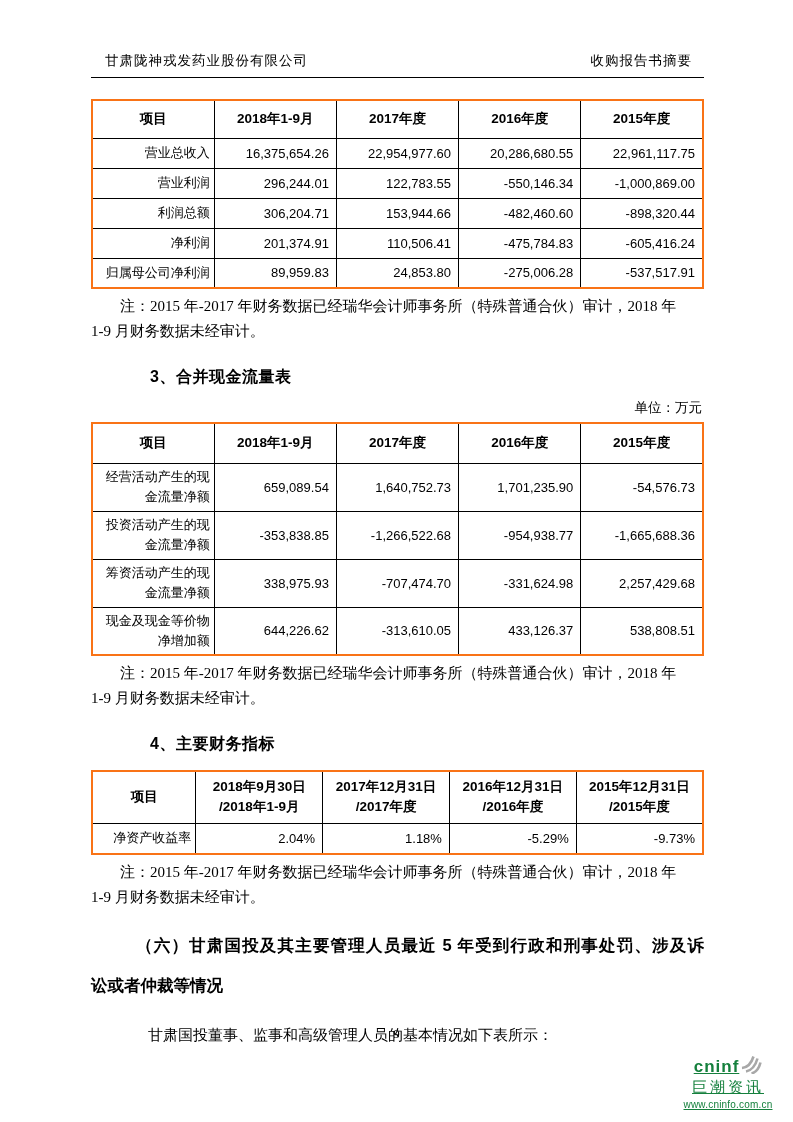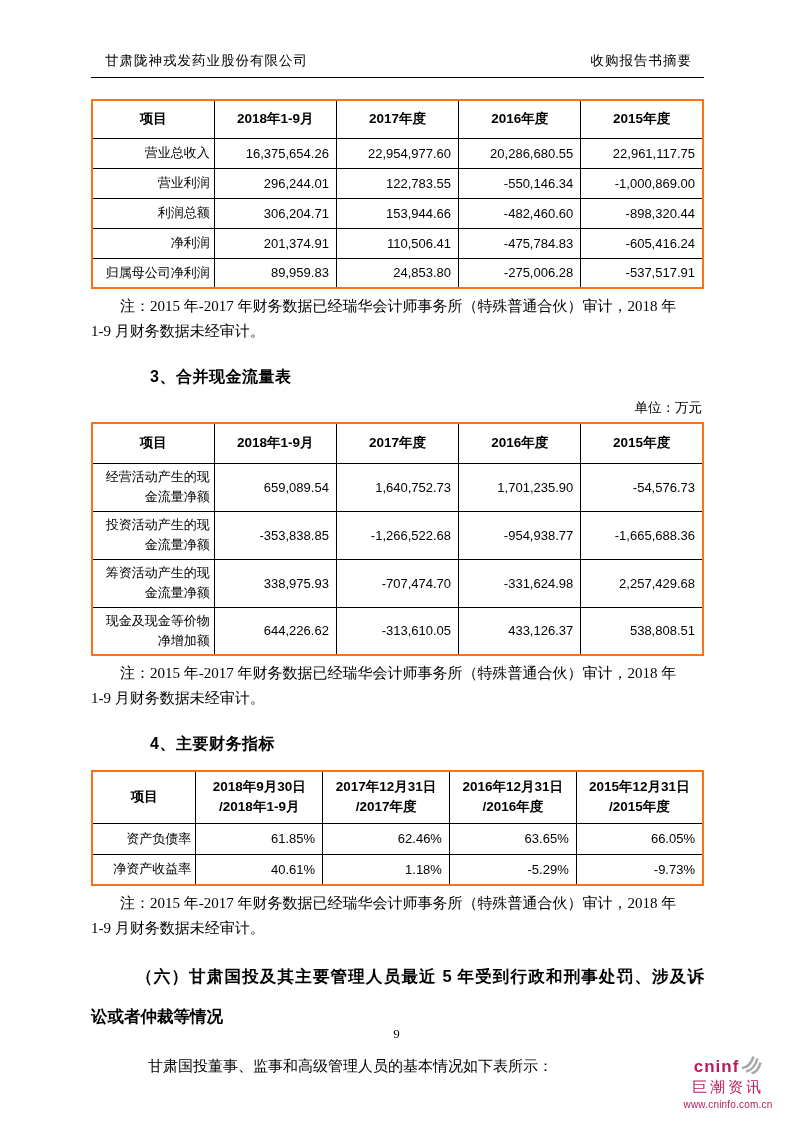--- a/index.html
+++ b/index.html
@@ -229,29 +229,22 @@
     <th>
       <div>2016年12月31日</div>
       <div>/2016年度</div>
     </th>
     <th>
       <div>2015年12月31日</div>
       <div>/2015年度</div>
     </th>
   </tr>
   <tr>
-    <td class="lbl">资产负债率</td>
-    <td class="num">61.85%</td>
-    <td class="num">62.46%</td>
-    <td class="num">63.65%</td>
-    <td class="num">66.05%</td>
-  </tr>
-  <tr>
     <td class="lbl">净资产收益率</td>
-    <td class="num">40.61%</td>
+    <td class="num">2.04%</td>
     <td class="num">1.18%</td>
     <td class="num">-5.29%</td>
     <td class="num">-9.73%</td>
   </tr>
 </tbody>
   </table>
 
 <div class="note">
   <div class="l1">注：2015 年-2017 年财务数据已经瑞华会计师事务所（特殊普通合伙）审计，2018 年</div>
   <div class="l2">1-9 月财务数据未经审计。</div>
@@ -259,21 +252,21 @@
 
 <div class="sec6">
   <div class="l1">（六）甘肃国投及其主要管理人员最近 5 年受到行政和刑事处罚、涉及诉</div>
   <div class="l2">讼或者仲裁等情况</div>
 </div>
 
 <p class="body-para">甘肃国投董事、监事和高级管理人员的基本情况如下表所示：</p>
 
 <div class="page-number">9</div>
 
-<div class="cninfo-logo" style="color:#be185d;">
+<div class="cninfo-logo" style="color:#15803d;text-decoration:underline;">
   <div class="brand-row">
     <span class="brand">cninf</span>
     <span>
       <svg width="21" height="19" viewBox="0 0 21 19" fill="none" xmlns="http://www.w3.org/2000/svg">
         <path d="M1 13 C6 12.5, 10.5 8, 12.5 1.5" stroke="#a8a8a8" stroke-width="2.6" fill="none"></path>
         <path d="M5 16.5 C10 15.5, 14.5 10.5, 16.5 3.5" stroke="#a8a8a8" stroke-width="2.6" fill="none"></path>
         <path d="M10.5 18.5 C14.5 17.5, 18 13.5, 19.5 7.5" stroke="#a8a8a8" stroke-width="2.6" fill="none"></path>
       </svg>
     </span>
   </div>

